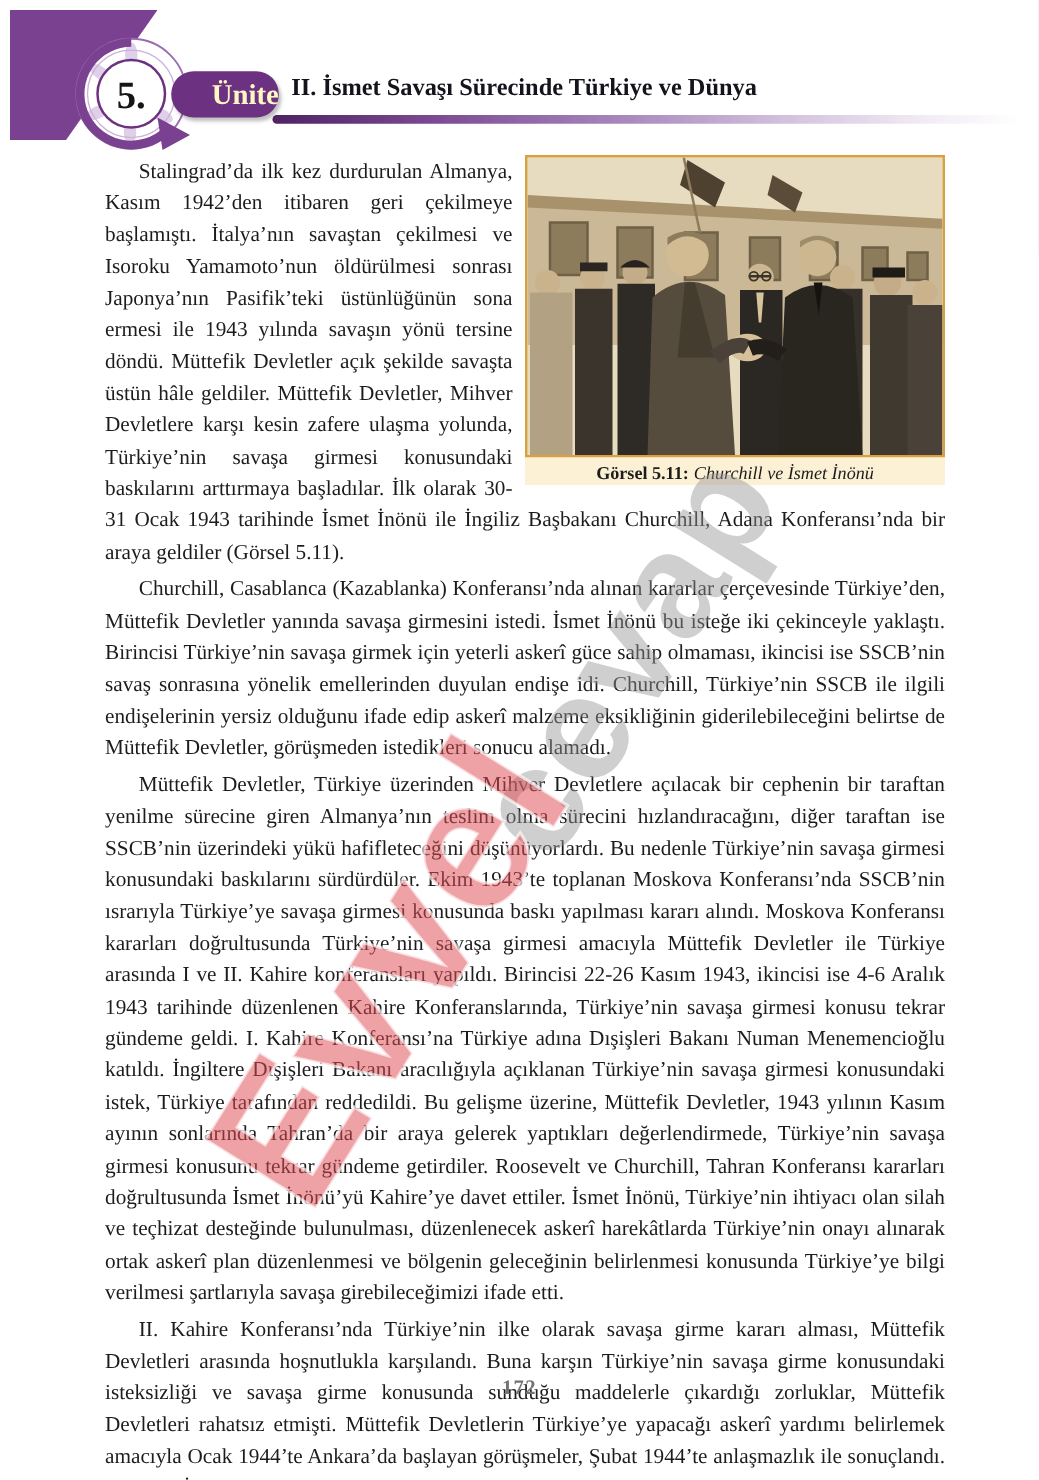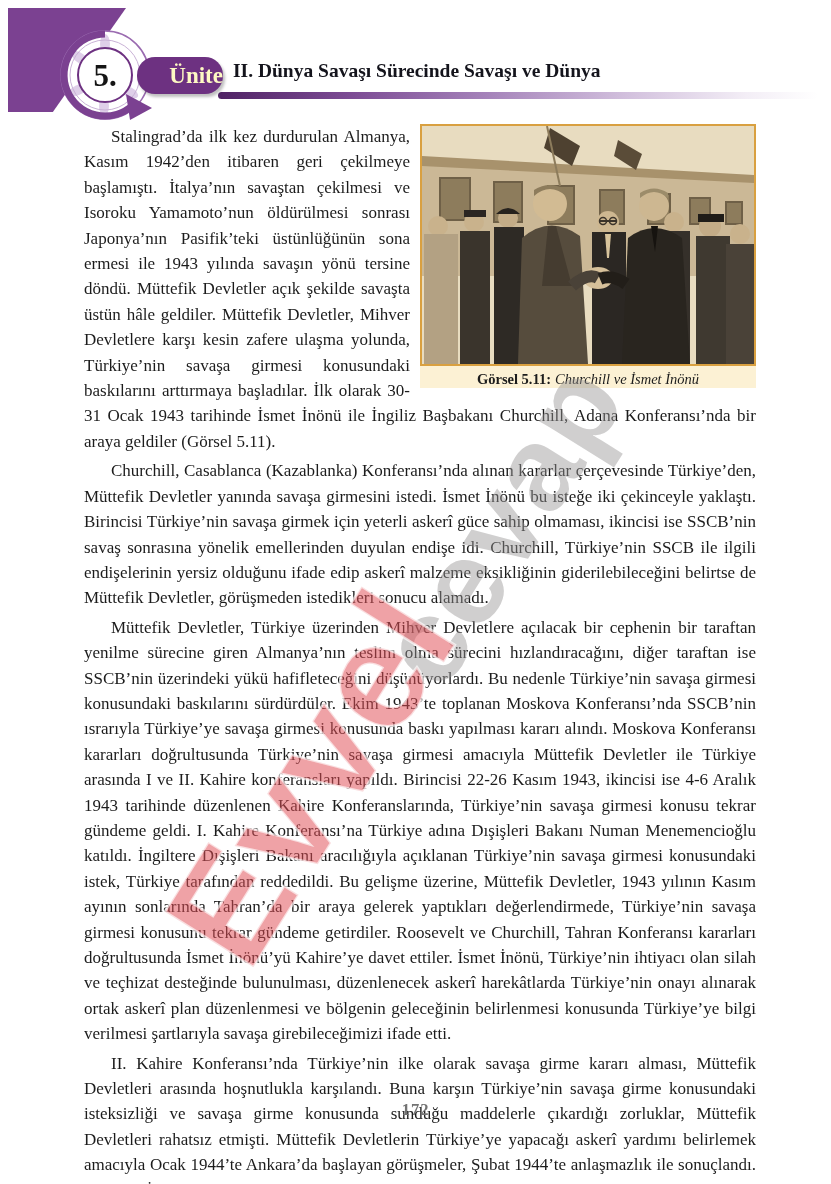--- a/index.html
+++ b/index.html
@@ -67,21 +67,21 @@
       <polygon points="68,66 94,80 72,92" fill="#7b4191"></polygon>
       <circle cx="47" cy="47" r="27" fill="#ffffff" stroke="#6d3181" stroke-width="2"></circle>
       <text x="47" y="58" text-anchor="middle" font-family="Liberation Serif, serif" font-size="31" font-weight="bold" fill="#151515">5.</text>
     </svg>
   </div>
 
   <div class="unit-pill">
     <span>Ünite</span>
   </div>
 
-  <div class="hdr-title">II. Dünya Savaşı Sürecinde Savaşı ve Dünya</div>
+  <div class="hdr-title">II. İsmet Savaşı Sürecinde Türkiye ve Dünya</div>
   <div class="hdr-bar"></div>
 
   <div class="content">
 
     <figure class="photo-fig" style="margin:0 0 6px 10px;">
       <span class="photo-frame">
 
         <svg viewBox="0 0 332 238" width="332" height="238">
           <rect width="332" height="238" fill="#e8dcc0"></rect>
 

